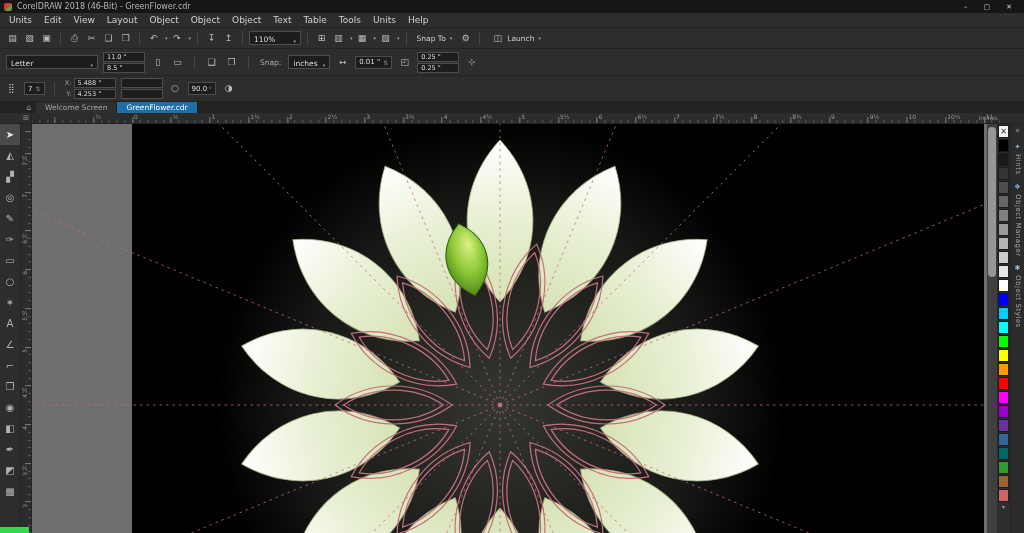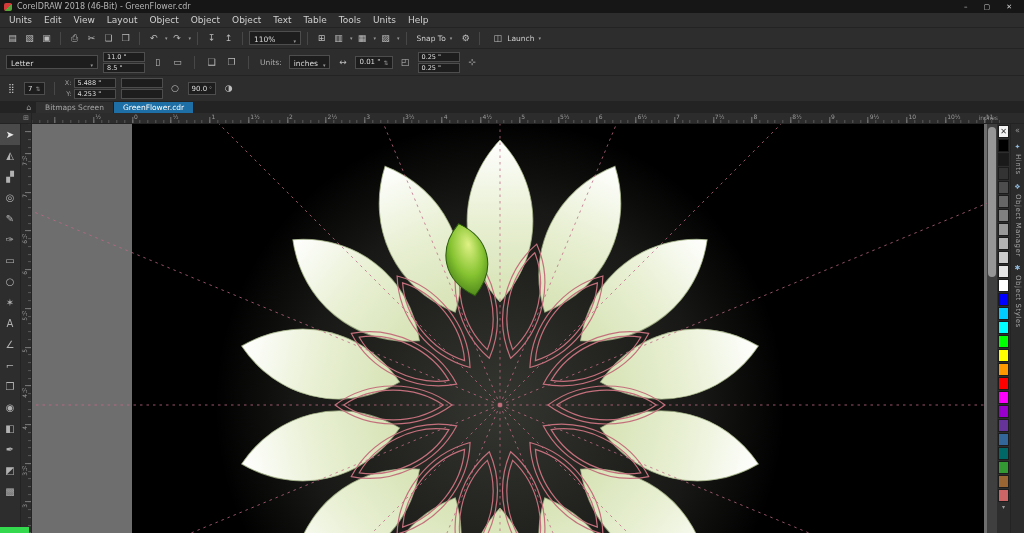--- a/index.html
+++ b/index.html
@@ -194,21 +194,21 @@
     <div class="field sm">
         <span>8.5 "</span>
       </div>
   </div>
   <span class="tb-btn">▯</span>
   <span class="tb-btn">▭</span>
   <span class="sep"></span>
   <span class="tb-btn">❑</span>
   <span class="tb-btn">❐</span>
   <span class="sep"></span>
-  <span class="lbl">Units:</span>
+  <span class="lbl">Snap:</span>
   <div class="dd">
     <span>inches</span>
     <span class="caret">▾</span>
   </div>
   <span class="tb-btn">↔</span>
   <div class="field">
     <span>0.01 "</span>
       <span class="spin">⇅</span>
   </div>
   <span class="tb-btn">◰</span>
@@ -256,21 +256,21 @@
   <div class="field">
     <span>90.0</span>
     <span class="deg">°</span>
   </div>
   <span class="tb-btn">◑</span>
 </div>
 
 <div class="tabsrow">
   <span class="home">⌂</span>
   <div class="doctab">
-    <span>Bitmaps Screen</span>
+    <span>Welcome Screen</span>
   </div>
   <div class="doctab active">
     <span>GreenFlower.cdr</span>
   </div>
 </div>
 
 <div class="rulerrow">
   <div class="rspacer"></div>
   <div class="rcorner">⊞</div>
   <div class="hruler">

